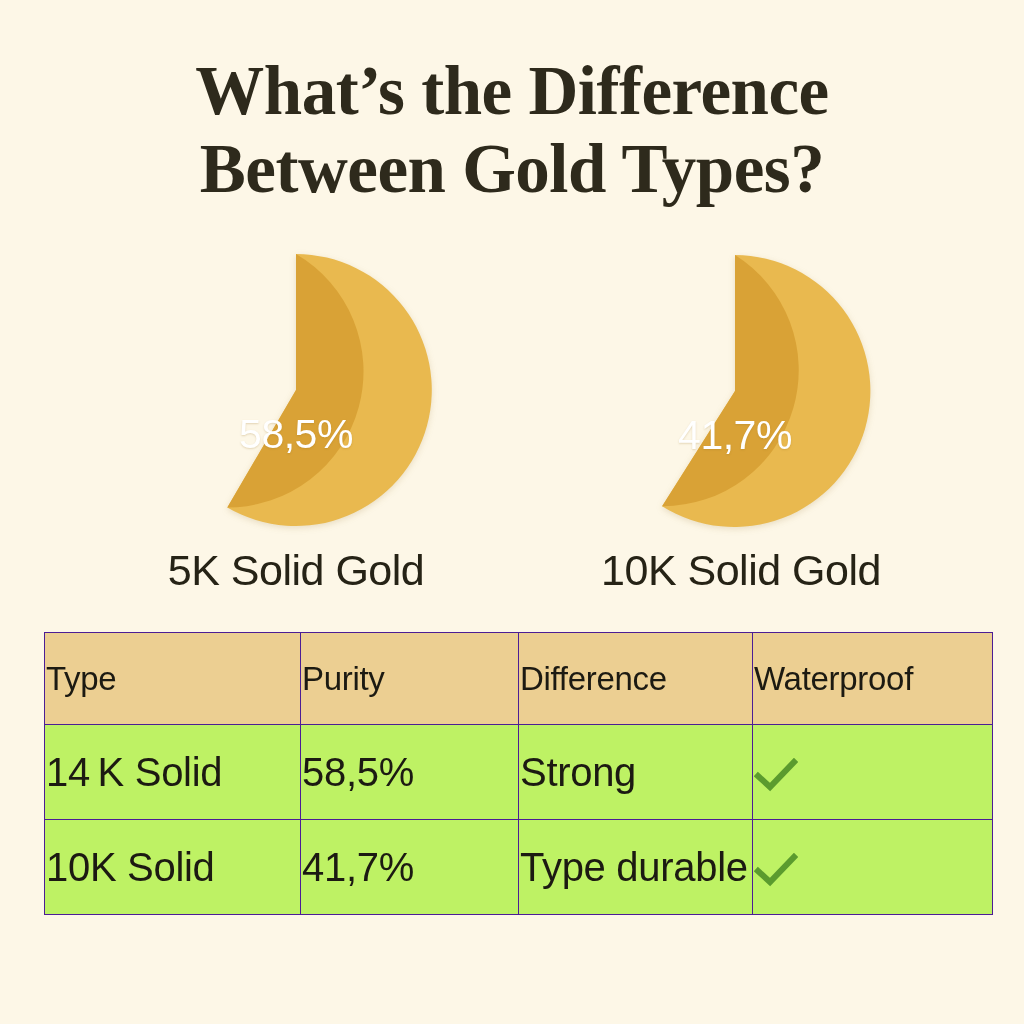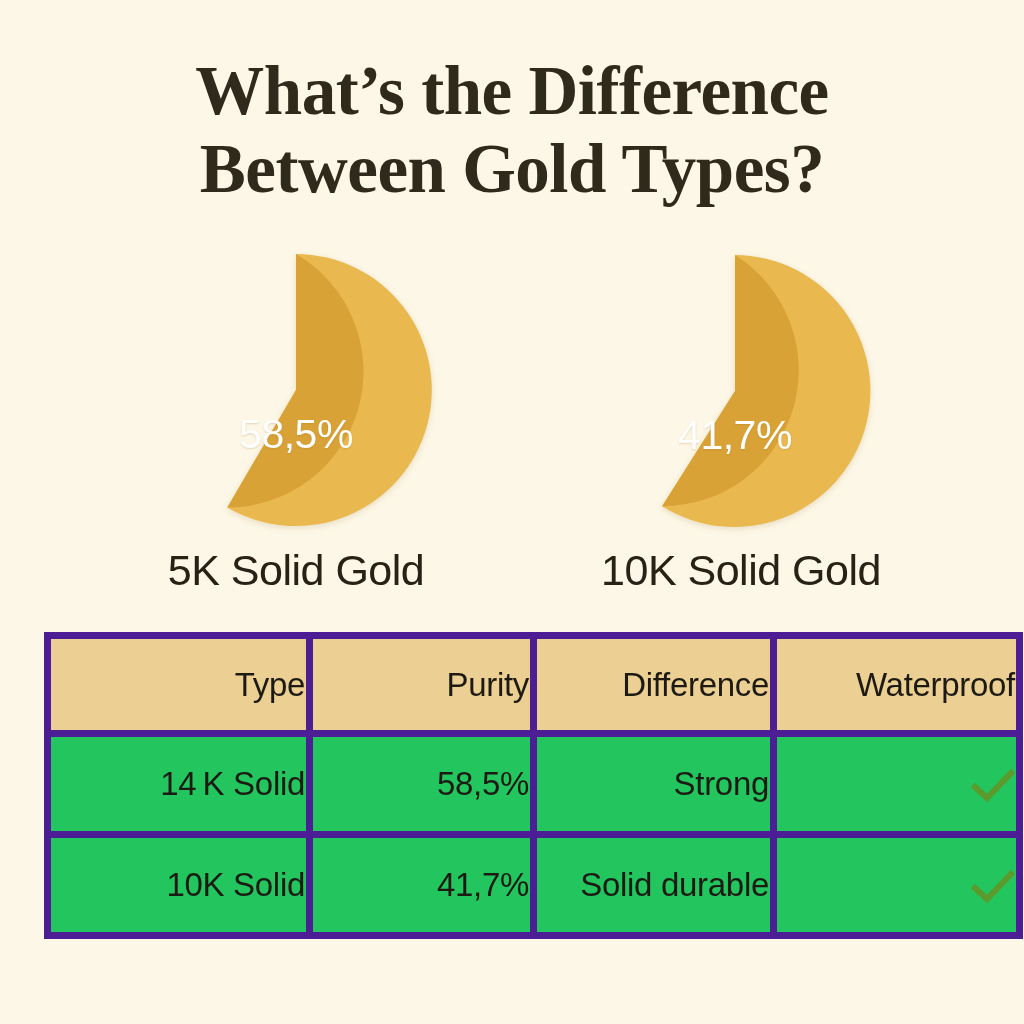--- a/index.html
+++ b/index.html
@@ -101,36 +101,36 @@
   
   .table {
     position: absolute;
     left: 44px;
     top: 632px;
     width: 936px;
     border-collapse: collapse;
     table-layout: fixed;
   }
   .table th, .table td {
-    border: 7px solid #4c1d95;
-    text-align: right;
+    border: 1px solid #4c1d95;
+    text-align: left;
     vertical-align: middle;
     font-weight: 400;
     color: #1c1a12;
   }
   .table thead th {
     background: #eccf92;
     height: 89px;
     font-size: 33px;
     letter-spacing: -0.3px;
   }
   .table tbody td {
-    background: #22c55e;
+    background: #bef264;
     height: 92px;
-    font-size: 33px;
+    font-size: 40px;
     letter-spacing: -0.3px;
   }
   .col-type       { width: 253px; }
   .col-purity     { width: 215px; }
   .col-durability { width: 231px; }
   .col-waterproof { width: 237px; }
 
   .check-icon {
     display: inline-block;
     width: 44px;
@@ -191,21 +191,21 @@
         <td class="col-durability">Strong</td>
         <td class="col-waterproof">
           <svg class="check-icon" viewBox="0 0 44 34">
             <path d="M4 18 L16 29 L40 4" fill="none" stroke="#5b9b2e" stroke-width="6" stroke-linecap="square" stroke-linejoin="miter"></path>
           </svg>
         </td>
       </tr>
       <tr>
         <td class="col-type">10K Solid</td>
         <td class="col-purity">41,7%</td>
-        <td class="col-durability">Solid durable</td>
+        <td class="col-durability">Type durable</td>
         <td class="col-waterproof">
           <svg class="check-icon" viewBox="0 0 44 34">
             <path d="M4 18 L16 29 L40 4" fill="none" stroke="#5b9b2e" stroke-width="6" stroke-linecap="square" stroke-linejoin="miter"></path>
           </svg>
         </td>
       </tr>
     </tbody>
   </table>
 
 </div>

